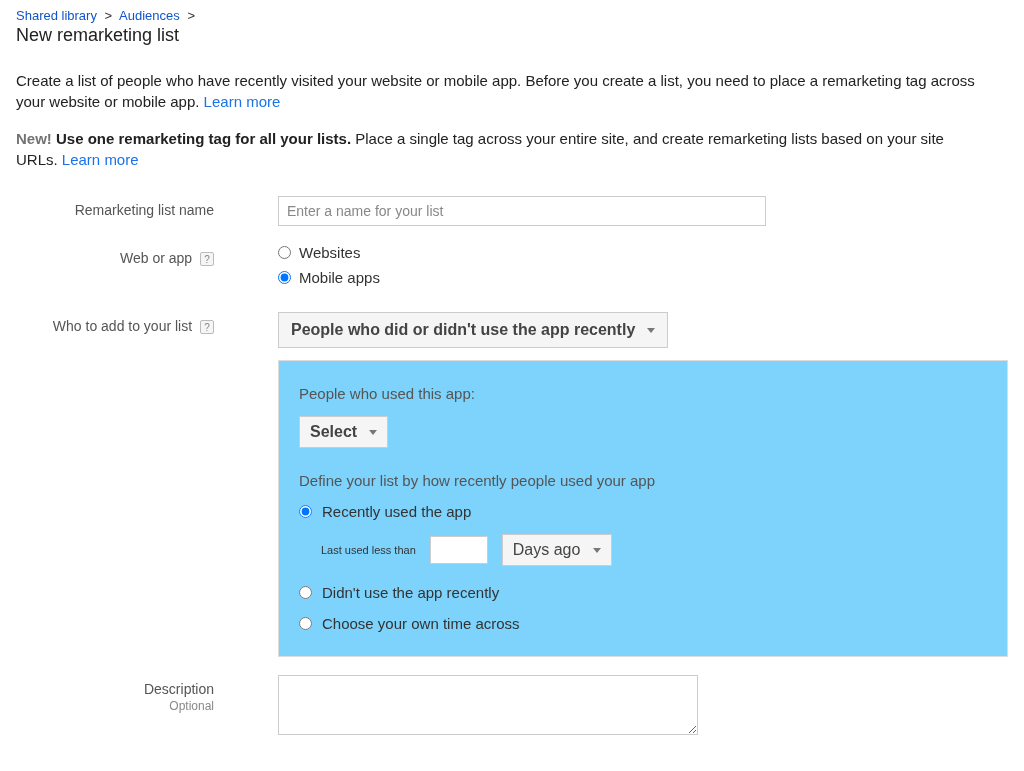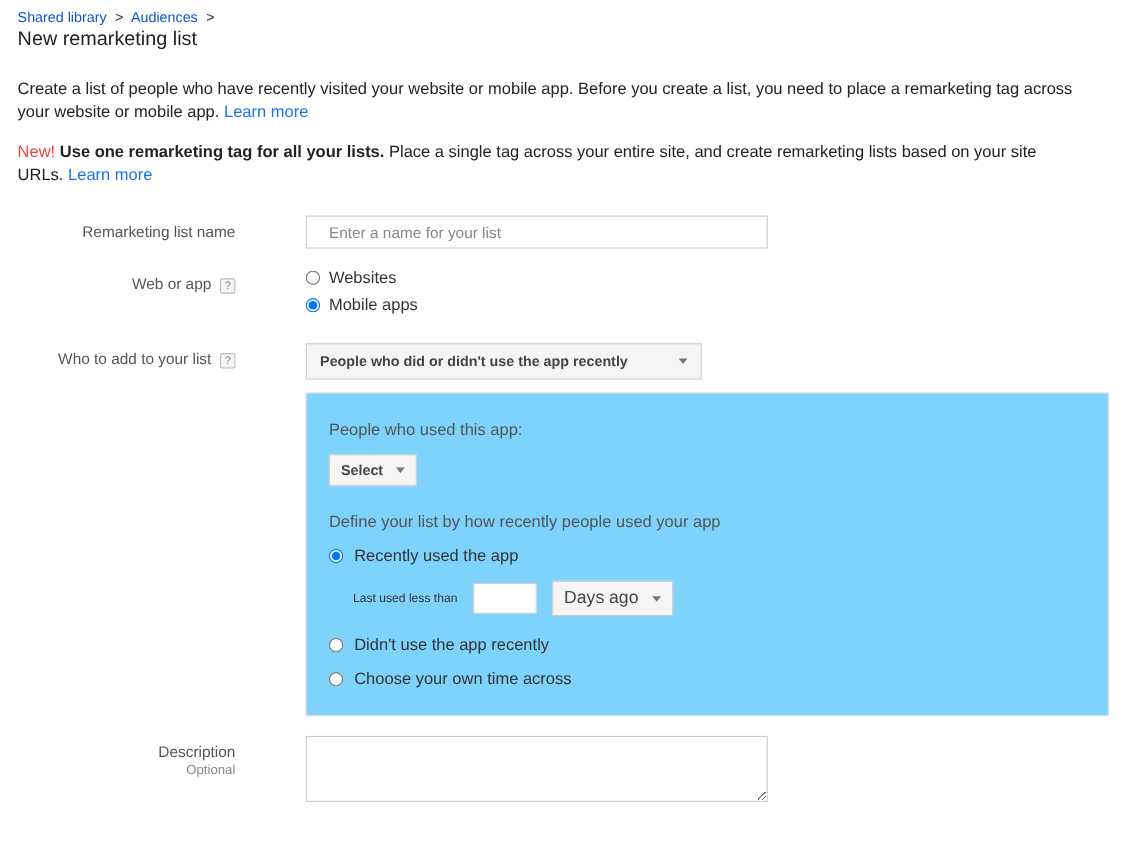--- a/index.html
+++ b/index.html
@@ -13,57 +13,57 @@
       color: #333;
       background: #fff;
       padding: 8px 16px;
     }
     a { color: #1a73e8; text-decoration: none; cursor: pointer; }
     .breadcrumb { font-size: 13px; color: #1155cc; margin-bottom: 2px; }
     .breadcrumb span { color: #1155cc; }
     .breadcrumb .sep { color: #333; padding: 0 4px; }
     h1.page-title { font-size: 18px; font-weight: 400; color: #222; margin-bottom: 24px; }
     .intro { max-width: 960px; font-size: 15px; line-height: 1.4; margin-bottom: 16px; color: #222; }
-    .new-label { color: #ef4444; font-weight: normal; margin-top: 16px; }
+    .new-label { color: #737373; font-weight: bold; margin-top: 16px; }
     .bold { font-weight: bold; }
     .form-row { display: flex; margin-bottom: 18px; justify-content: space-between; }
     .form-label-col { width: 210px; text-align: right; padding-right: 12px; color: #555; font-size: 14px; padding-top: 6px; }
     .form-label-col .sub { display: block; color: #888; font-size: 12px; margin-top: 2px; }
     .form-input-col { flex: 1; max-width: 730px; }
     .help-icon {
       display: inline-block;
       width: 14px;
       height: 14px;
       border: 1px solid #bbb;
       border-radius: 2px;
       font-size: 10px;
       color: #888;
       text-align: center;
       line-height: 14px;
       margin-left: 4px;
       background: #f5f5f5;
     }
     input[type="text"].text-input {
       border: 1px solid #ccc;
-      padding: 6px 20px;
+      padding: 6px 8px;
       font-size: 14px;
       color: #333;
-      width: 420px;
+      width: 488px;
     }
     input[type="text"].text-input::placeholder { color: #888; }
     .radio-line { display: flex; align-items: center; margin-bottom: 8px; font-size: 15px; }
     .radio-line input[type="radio"] { margin-right: 8px; }
     .dropdown-btn {
       display: inline-flex;
       align-items: center;
       justify-content: space-between;
       background: #f5f5f5;
       border: 1px solid #ccc;
       padding: 8px 12px;
-      font-size: 13px;
+      font-size: 16px;
       font-weight: bold;
       color: #444;
       cursor: pointer;
       min-width: 360px;
     }
     .dropdown-btn .caret {
       margin-left: 12px;
       width: 0;
       height: 0;
       border-left: 4px solid transparent;

